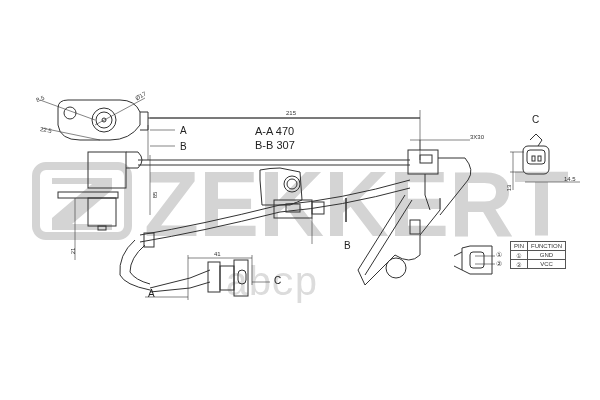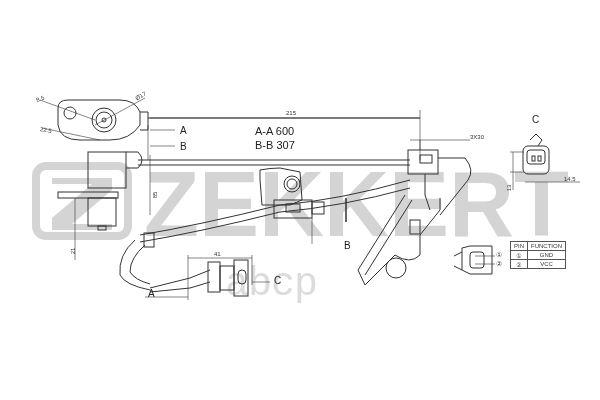--- a/index.html
+++ b/index.html
@@ -115,21 +115,21 @@
 </svg>
 
 <div class="lbl" style="left:180px;top:125px;">A</div>
 <div class="lbl" style="left:180px;top:141px;">B</div>
 <div class="lbl" style="left:344px;top:240px;">B</div>
 <div class="lbl" style="left:148px;top:288px;">A</div>
 <div class="lbl" style="left:274px;top:275px;">C</div>
 <div class="lbl" style="left:532px;top:114px;">C</div>
 
 <div class="ab">
-  <div>A-A 600</div>
+  <div>A-A 470</div>
   <div>B-B 307</div>
 </div>
 
 <div class="dim" style="left:36px;top:96px;transform:rotate(-20deg);">8.5</div>
 <div class="dim" style="left:135px;top:93px;transform:rotate(-30deg);">Ø17</div>
 <div class="dim" style="left:40px;top:127px;transform:rotate(10deg);">22.5</div>
 <div class="dim" style="left:286px;top:110px;">215</div>
 <div class="dim" style="left:152px;top:192px;transform:rotate(-90deg);">85</div>
 <div class="dim" style="left:70px;top:248px;transform:rotate(-90deg);">21</div>
 <div class="dim" style="left:214px;top:251px;">41</div>

